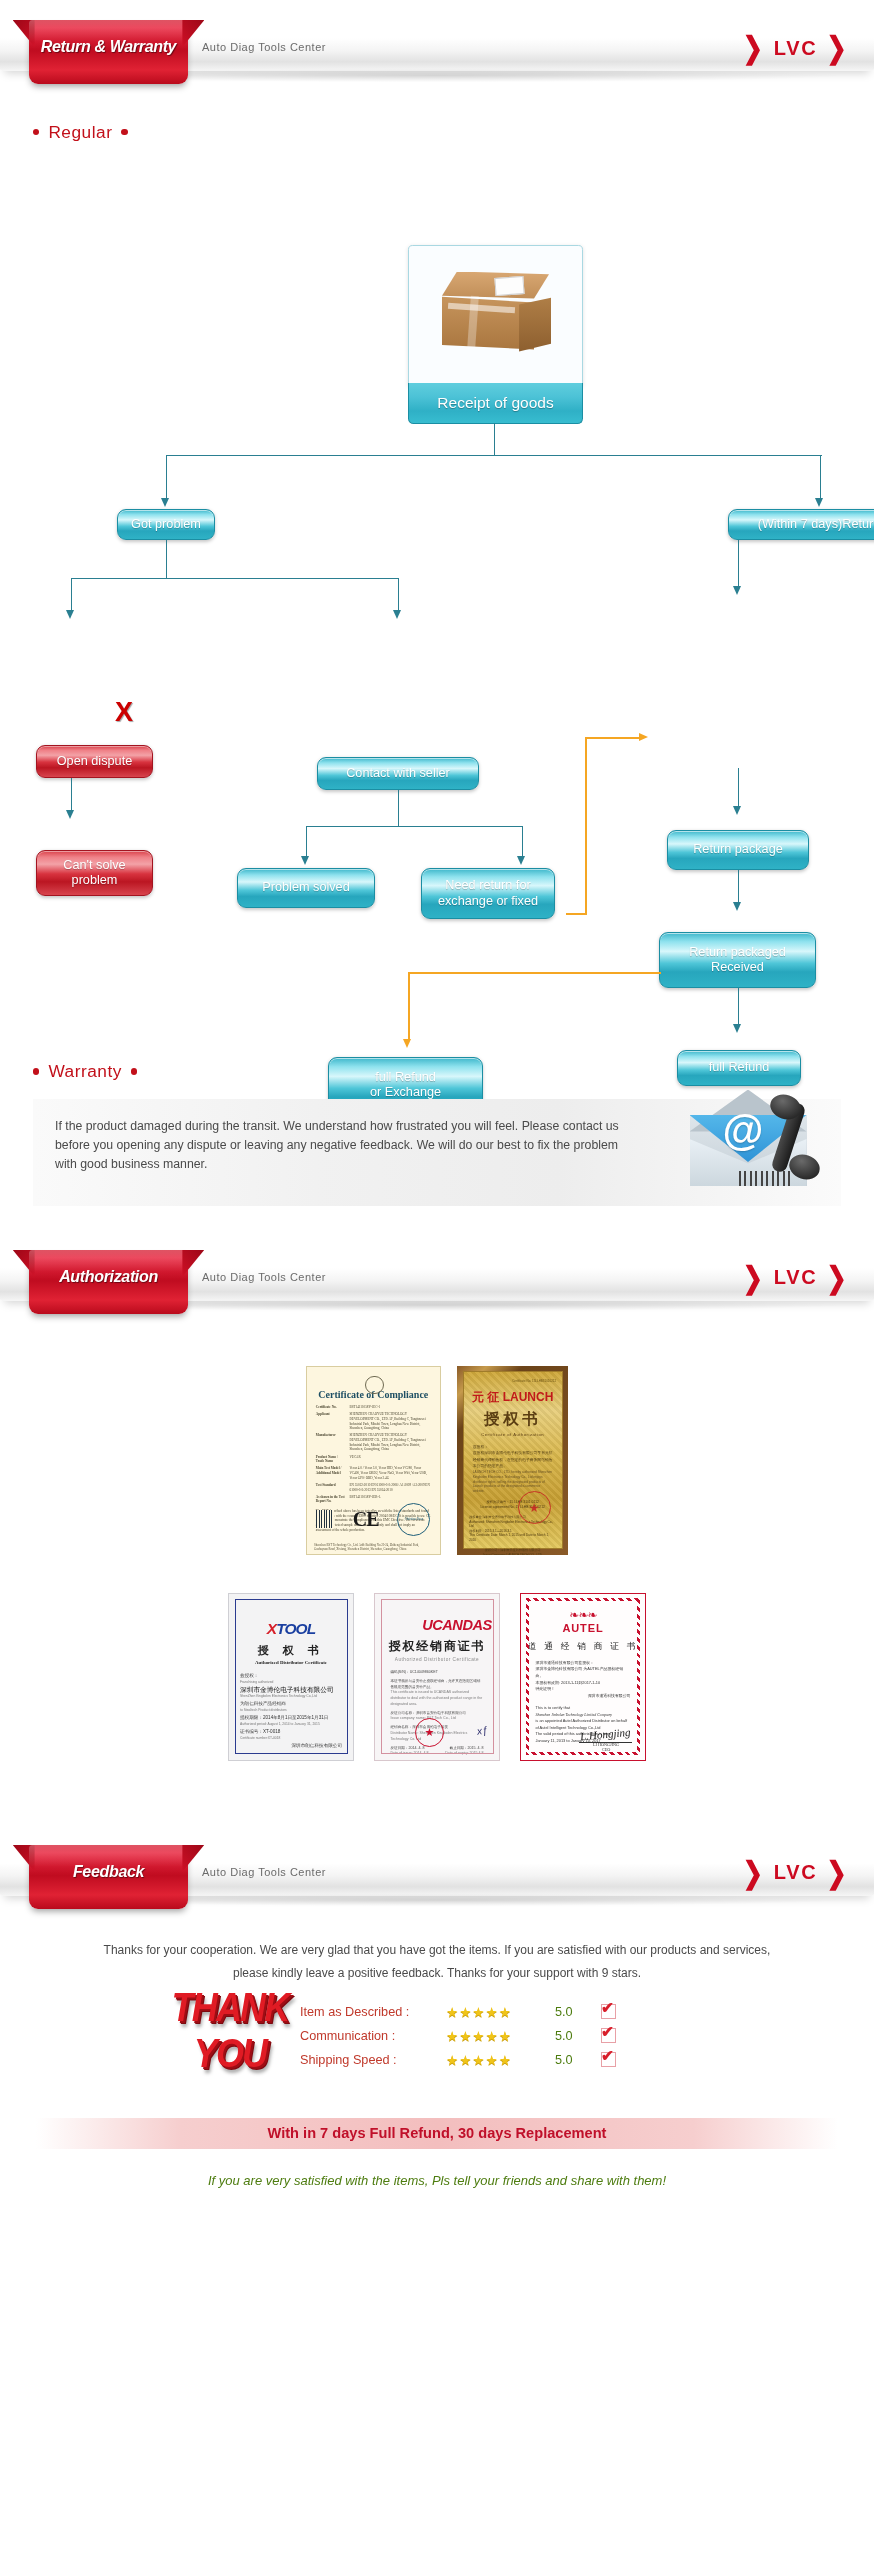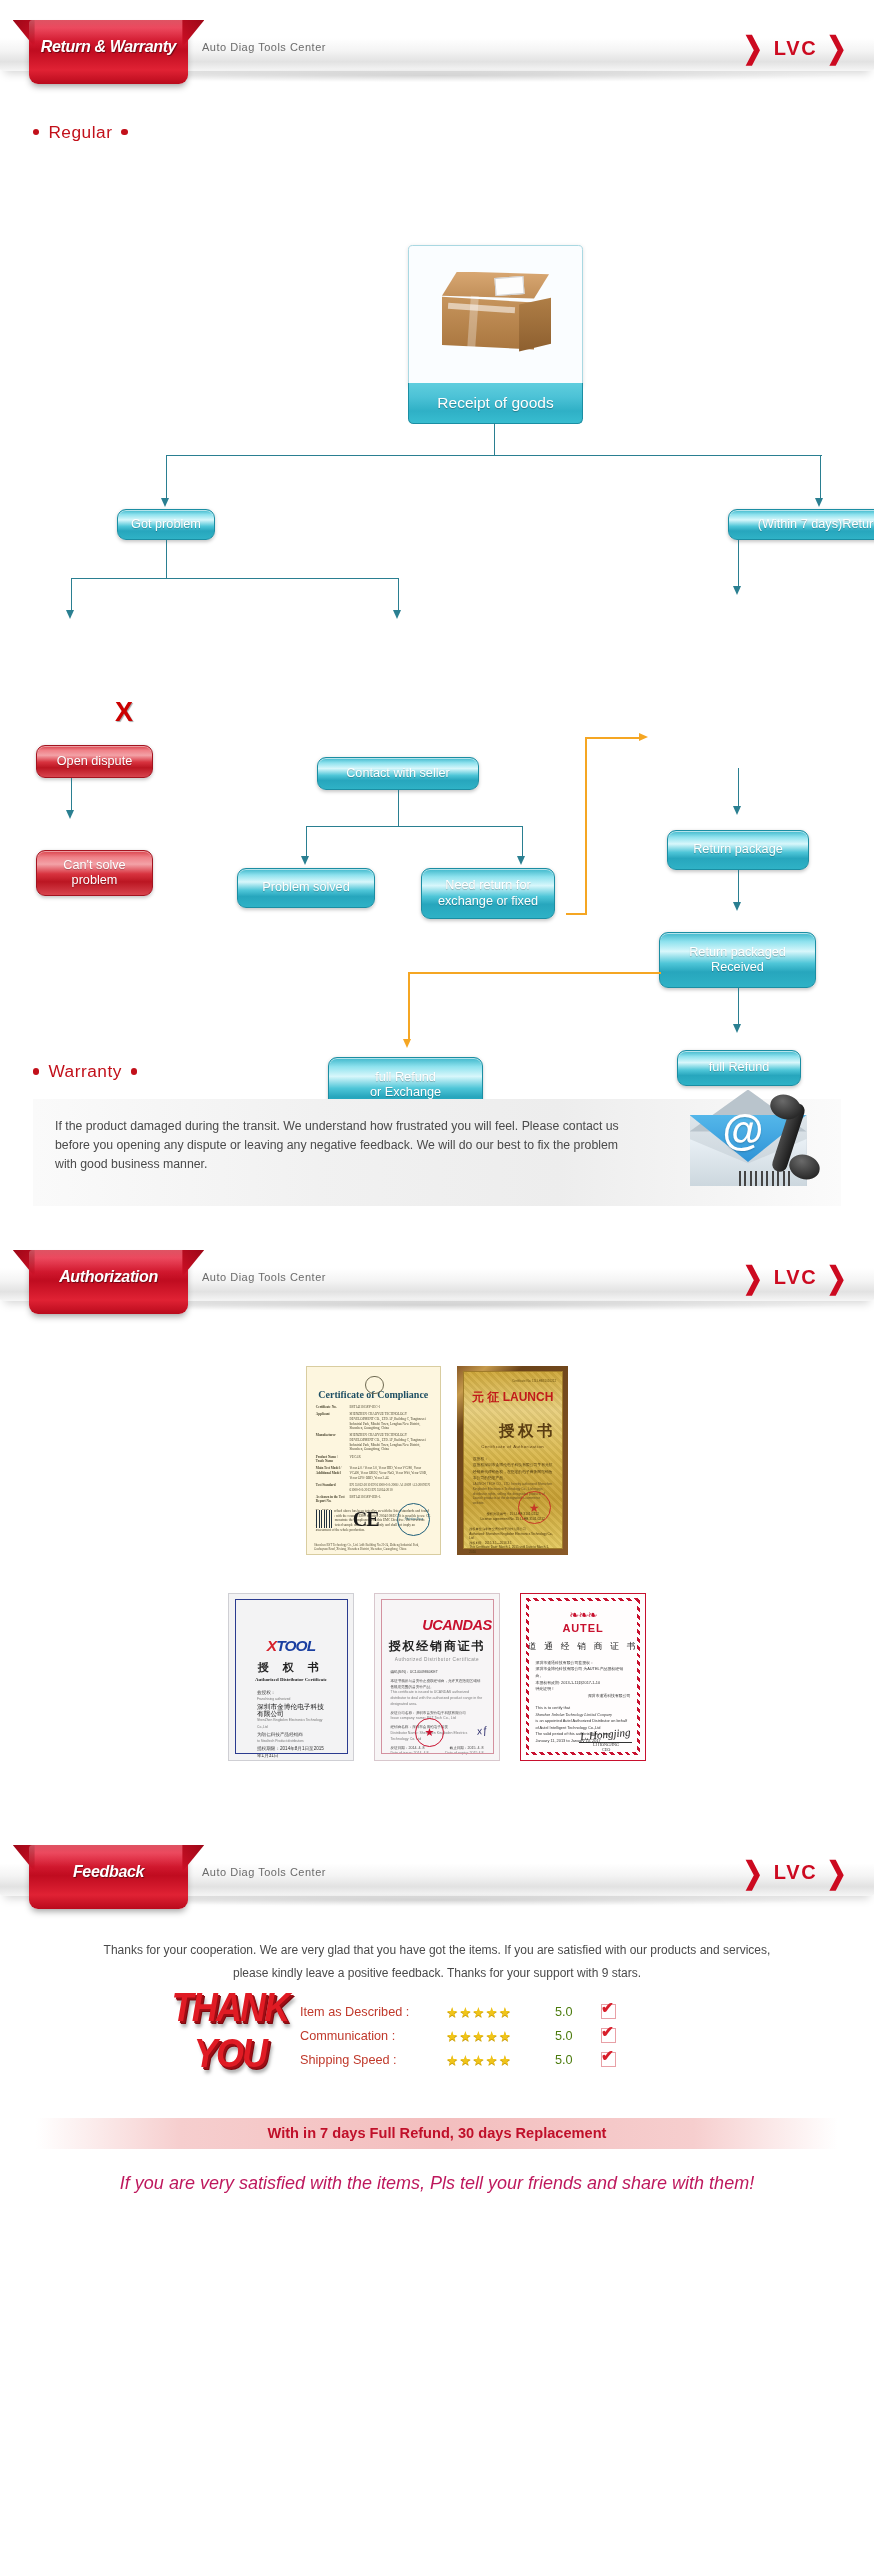--- a/index.html
+++ b/index.html
@@ -277,37 +277,37 @@
       repeating-linear-gradient(45deg,rgba(255,255,255,0.05) 0 2.7px,rgba(0,0,0,0.05) 2.7px 5.5px),
       linear-gradient(to bottom,#cfa83a 0%,#e8cf7d 22%,#d9b74c 48%,#c79f33 72%,#e3c95f 100%);
     border:0.9px solid #a07c2a;position:relative;padding:7.3px 5.5px;
   }
   .cert-launch .certno{font-size:3px;text-align:right;color:#6d5415;}
   .cert-launch .lh{
     text-align:center;font-size:12px;font-weight:bold;color:#c11a1a;margin-top:5.5px;
     font-family:"Liberation Sans", sans-serif;
   }
   .cert-launch .lcn{
-    text-align:right;font-size:15.5px;font-weight:bold;color:#5a3d12;letter-spacing:3.6px;
-    margin-top:15px;
+    text-align:center;font-size:15.5px;font-weight:bold;color:#5a3d12;letter-spacing:3.6px;
+    margin-top:3px;
   }
   .cert-launch .len{text-align:center;font-size:4.2px;color:#5a3d12;letter-spacing:0.5px;margin-top:1.8px;}
   .cert-launch .lbody{font-size:3.8px;line-height:6.4px;color:#4e3a10;margin-top:7.3px;padding:0 3.6px;}
   .cert-launch .lbody .en{font-size:3.2px;line-height:4.9px;color:#6a5425;}
   .cert-launch .lic{font-size:3.3px;line-height:4.9px;text-align:center;color:#4e3a10;margin-top:5.5px;}
   .cert-launch .lfoot{font-size:3.1px;line-height:4.6px;color:#4e3a10;margin-top:5.5px;}
   .cert-launch .rstamp{
     position:absolute;right:11px;bottom:24px;width:31px;height:31px;border-radius:50%;
     border:1.5px solid #c62222;color:#c62222;display:flex;align-items:center;justify-content:center;
     font-size:12px;opacity:0.85;
   }
 
   .cert-xtool{
     width:126px;height:168px;background:#f3f3f4;border:0.9px solid #cfcfd4;
-    box-sizing:border-box;padding:19px;position:relative;
+    box-sizing:border-box;padding:2px;position:relative;
   }
   .cert-xtool .frm{
     position:absolute;left:5.5px;top:5.5px;right:5.5px;bottom:5.5px;border:1.4px solid #2b3b8f;
   }
   .cert-xtool .brand{
     text-align:center;margin-top:24px;font-size:15.5px;font-weight:bold;font-style:italic;
     color:#1a3fa0;letter-spacing:-0.9px;
   }
   .cert-xtool .brand .x{color:#d6202a;}
   .cert-xtool .cn{text-align:center;font-size:11px;font-weight:bold;color:#222;letter-spacing:5.5px;margin-top:5.5px;}
@@ -377,21 +377,21 @@
   .chk:after{
     content:"\2714";position:absolute;left:-0.9px;top:-6.4px;color:#d81e2a;font-size:15.5px;font-weight:bold;
   }
   .redbanner{
     margin:14.6px 36px 0 36px;height:31px;
     background:linear-gradient(to right,rgba(255,255,255,1) 0%,rgba(246,206,206,1) 18%,rgba(243,190,190,1) 50%,rgba(246,206,206,1) 82%,rgba(255,255,255,1) 100%);
     display:flex;align-items:center;justify-content:center;
     color:#c0102a;font-size:14.6px;font-weight:bold;
   }
   .lastline{
-    text-align:center;font-style:italic;font-size:18px;color:#be185d;margin-top:24px;
+    text-align:center;font-style:italic;font-size:13px;color:#4d7c0f;margin-top:24px;
   }
   .spacer{height:24px;}
 </style>
 </head>
 <body>
 
 <div class="page">
 
   <div class="sec-header">
     <div class="bar"></div>

